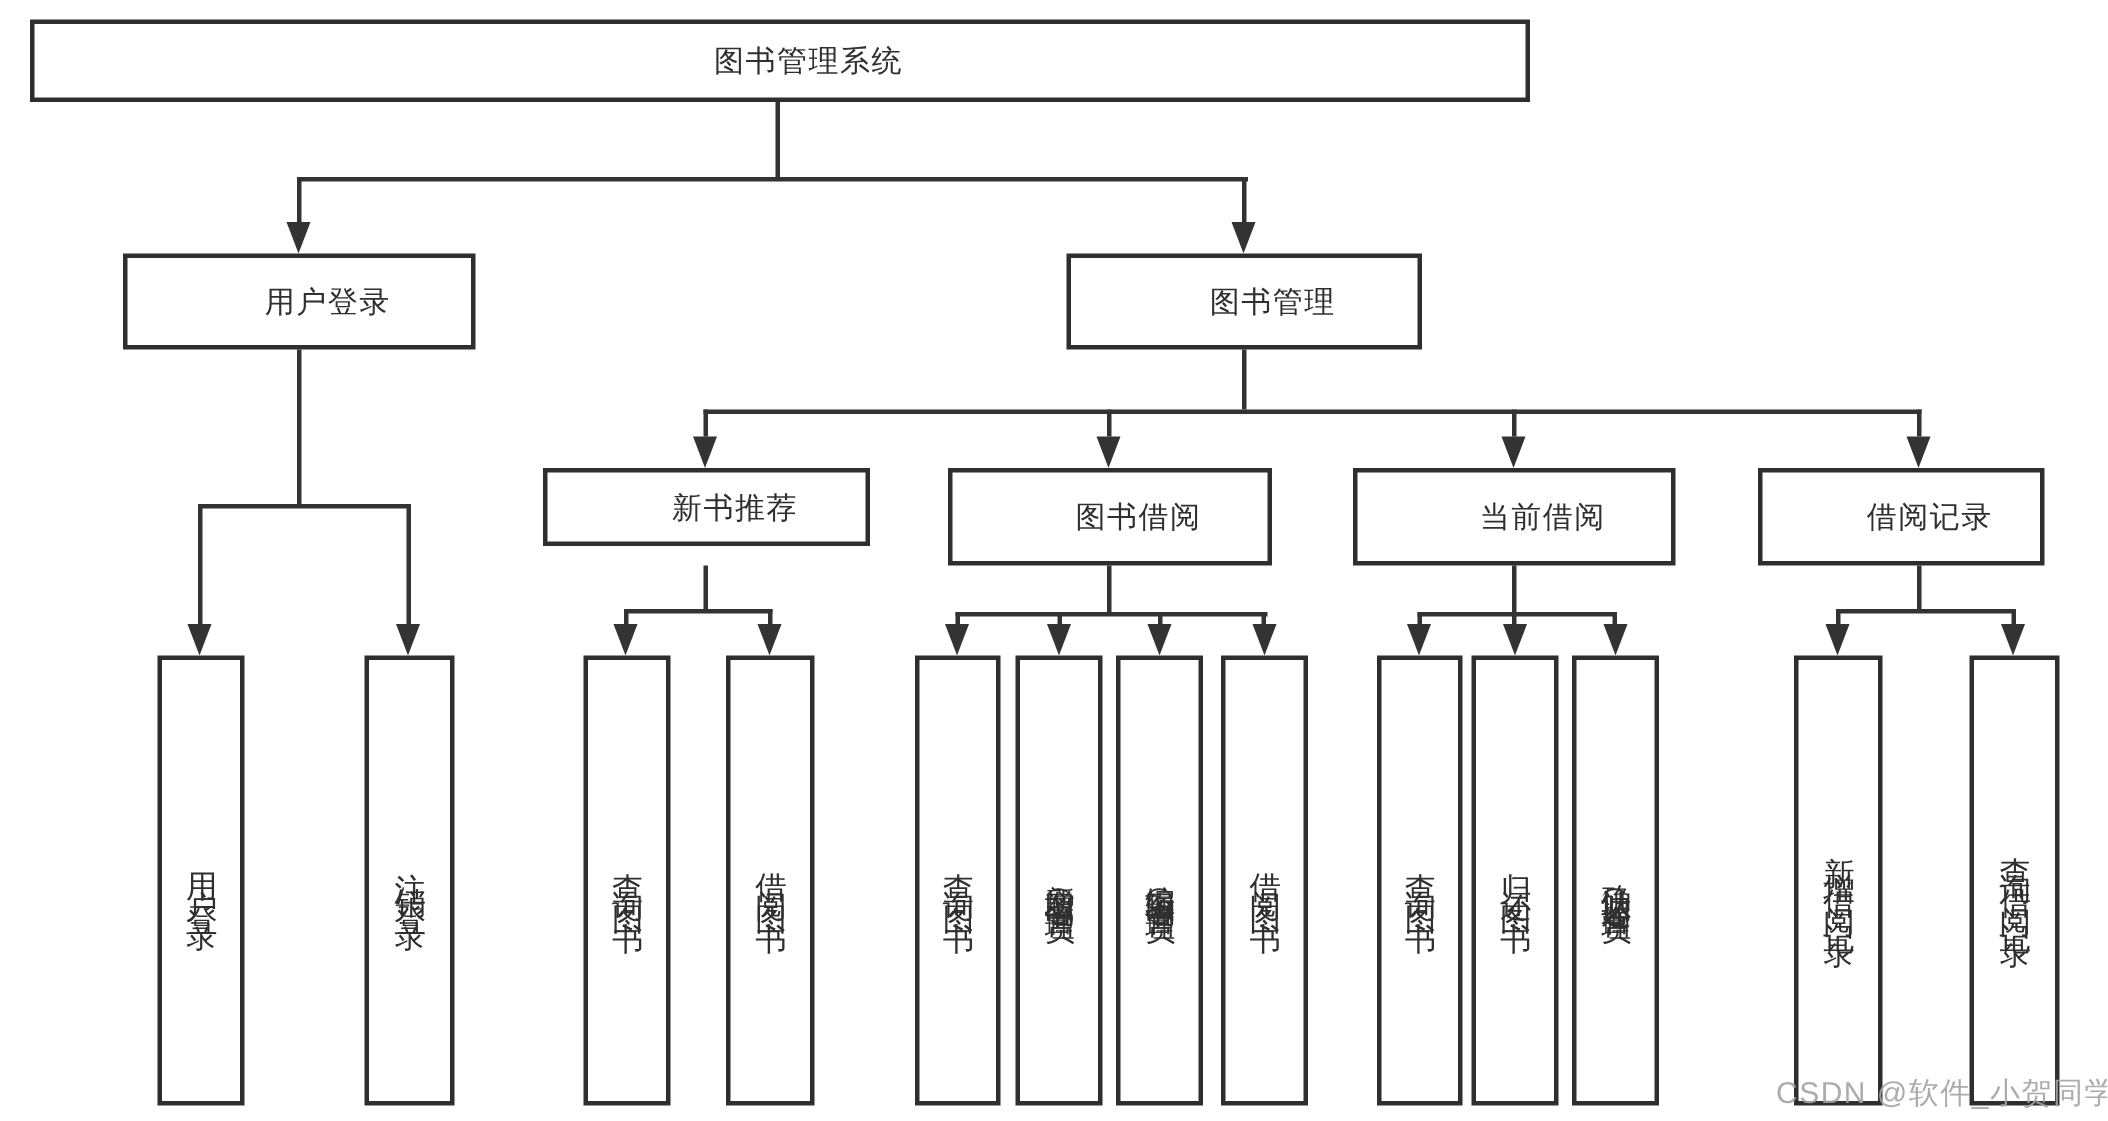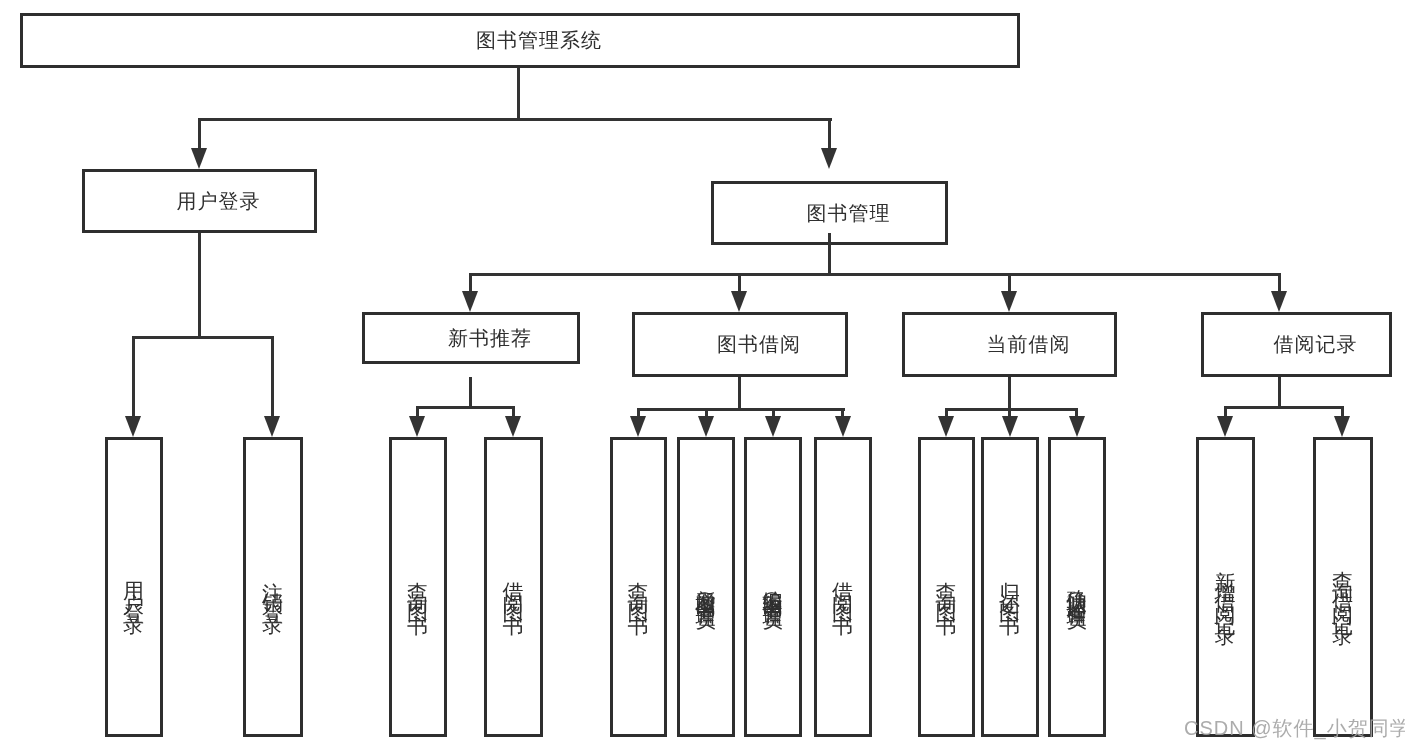--- a/index.html
+++ b/index.html
@@ -66,21 +66,21 @@
   <div class="box" style="left:20px; top:13px; width:1000px; height:55px;">图书管理系统</div>
 
   <div class="vline" style="left:517px; top:68px; width:3px; height:50px;"></div>
   <div class="hline" style="left:198px; top:118px; width:634px; height:3px;"></div>
   <div class="vline" style="left:198px; top:118px; width:3px; height:30px;"></div>
   <div class="arrow" style="left:191px; top:148px;"></div>
   <div class="vline" style="left:828px; top:118px; width:3px; height:30px;"></div>
   <div class="arrow" style="left:821px; top:148px;"></div>
 
   <div class="box" style="left:82px; top:169px; width:235px; height:64px;">用户登录</div>
-  <div class="box" style="left:711px; top:169px; width:237px; height:64px;margin-top:12px;">图书管理</div>
+  <div class="box" style="left:711px; top:169px; width:237px; height:64px;">图书管理</div>
 
   <div class="vline" style="left:198px; top:233px; width:3px; height:103px;"></div>
   <div class="hline" style="left:132px; top:336px; width:142px; height:3px;"></div>
   <div class="vline" style="left:132px; top:336px; width:3px; height:80px;"></div>
   <div class="arrow" style="left:125px; top:416px;"></div>
   <div class="vline" style="left:271px; top:336px; width:3px; height:80px;"></div>
   <div class="arrow" style="left:264px; top:416px;"></div>
 
   <div class="vbox" style="left:105px; top:437px; width:58px; height:300px;">
     <span class="vtext">用户登录</span>
@@ -96,21 +96,21 @@
   <div class="vline" style="left:738px; top:273px; width:3px; height:18px;"></div>
   <div class="arrow" style="left:731px; top:291px;"></div>
   <div class="vline" style="left:1008px; top:273px; width:3px; height:18px;"></div>
   <div class="arrow" style="left:1001px; top:291px;"></div>
   <div class="vline" style="left:1278px; top:273px; width:3px; height:18px;"></div>
   <div class="arrow" style="left:1271px; top:291px;"></div>
 
   <div class="box" style="left:362px; top:312px; width:218px; height:52px;">新书推荐</div>
   <div class="box" style="left:632px; top:312px; width:216px; height:65px;">图书借阅</div>
   <div class="box" style="left:902px; top:312px; width:215px; height:65px;">当前借阅</div>
-  <div class="box" style="left:1172px; top:312px; width:191px; height:65px;margin-left:29px;">借阅记录</div>
+  <div class="box" style="left:1172px; top:312px; width:191px; height:65px;">借阅记录</div>
 
   <div class="vline" style="left:469px; top:377px; width:3px; height:29px;"></div>
   <div class="hline" style="left:416px; top:406px; width:99px; height:3px;"></div>
   <div class="vline" style="left:416px; top:406px; width:3px; height:10px;"></div>
   <div class="arrow" style="left:409px; top:416px;"></div>
   <div class="vline" style="left:512px; top:406px; width:3px; height:10px;"></div>
   <div class="arrow" style="left:505px; top:416px;"></div>
 
   <div class="vbox" style="left:389px; top:437px; width:58px; height:300px;">
     <span class="vtext">查询图书</span>

